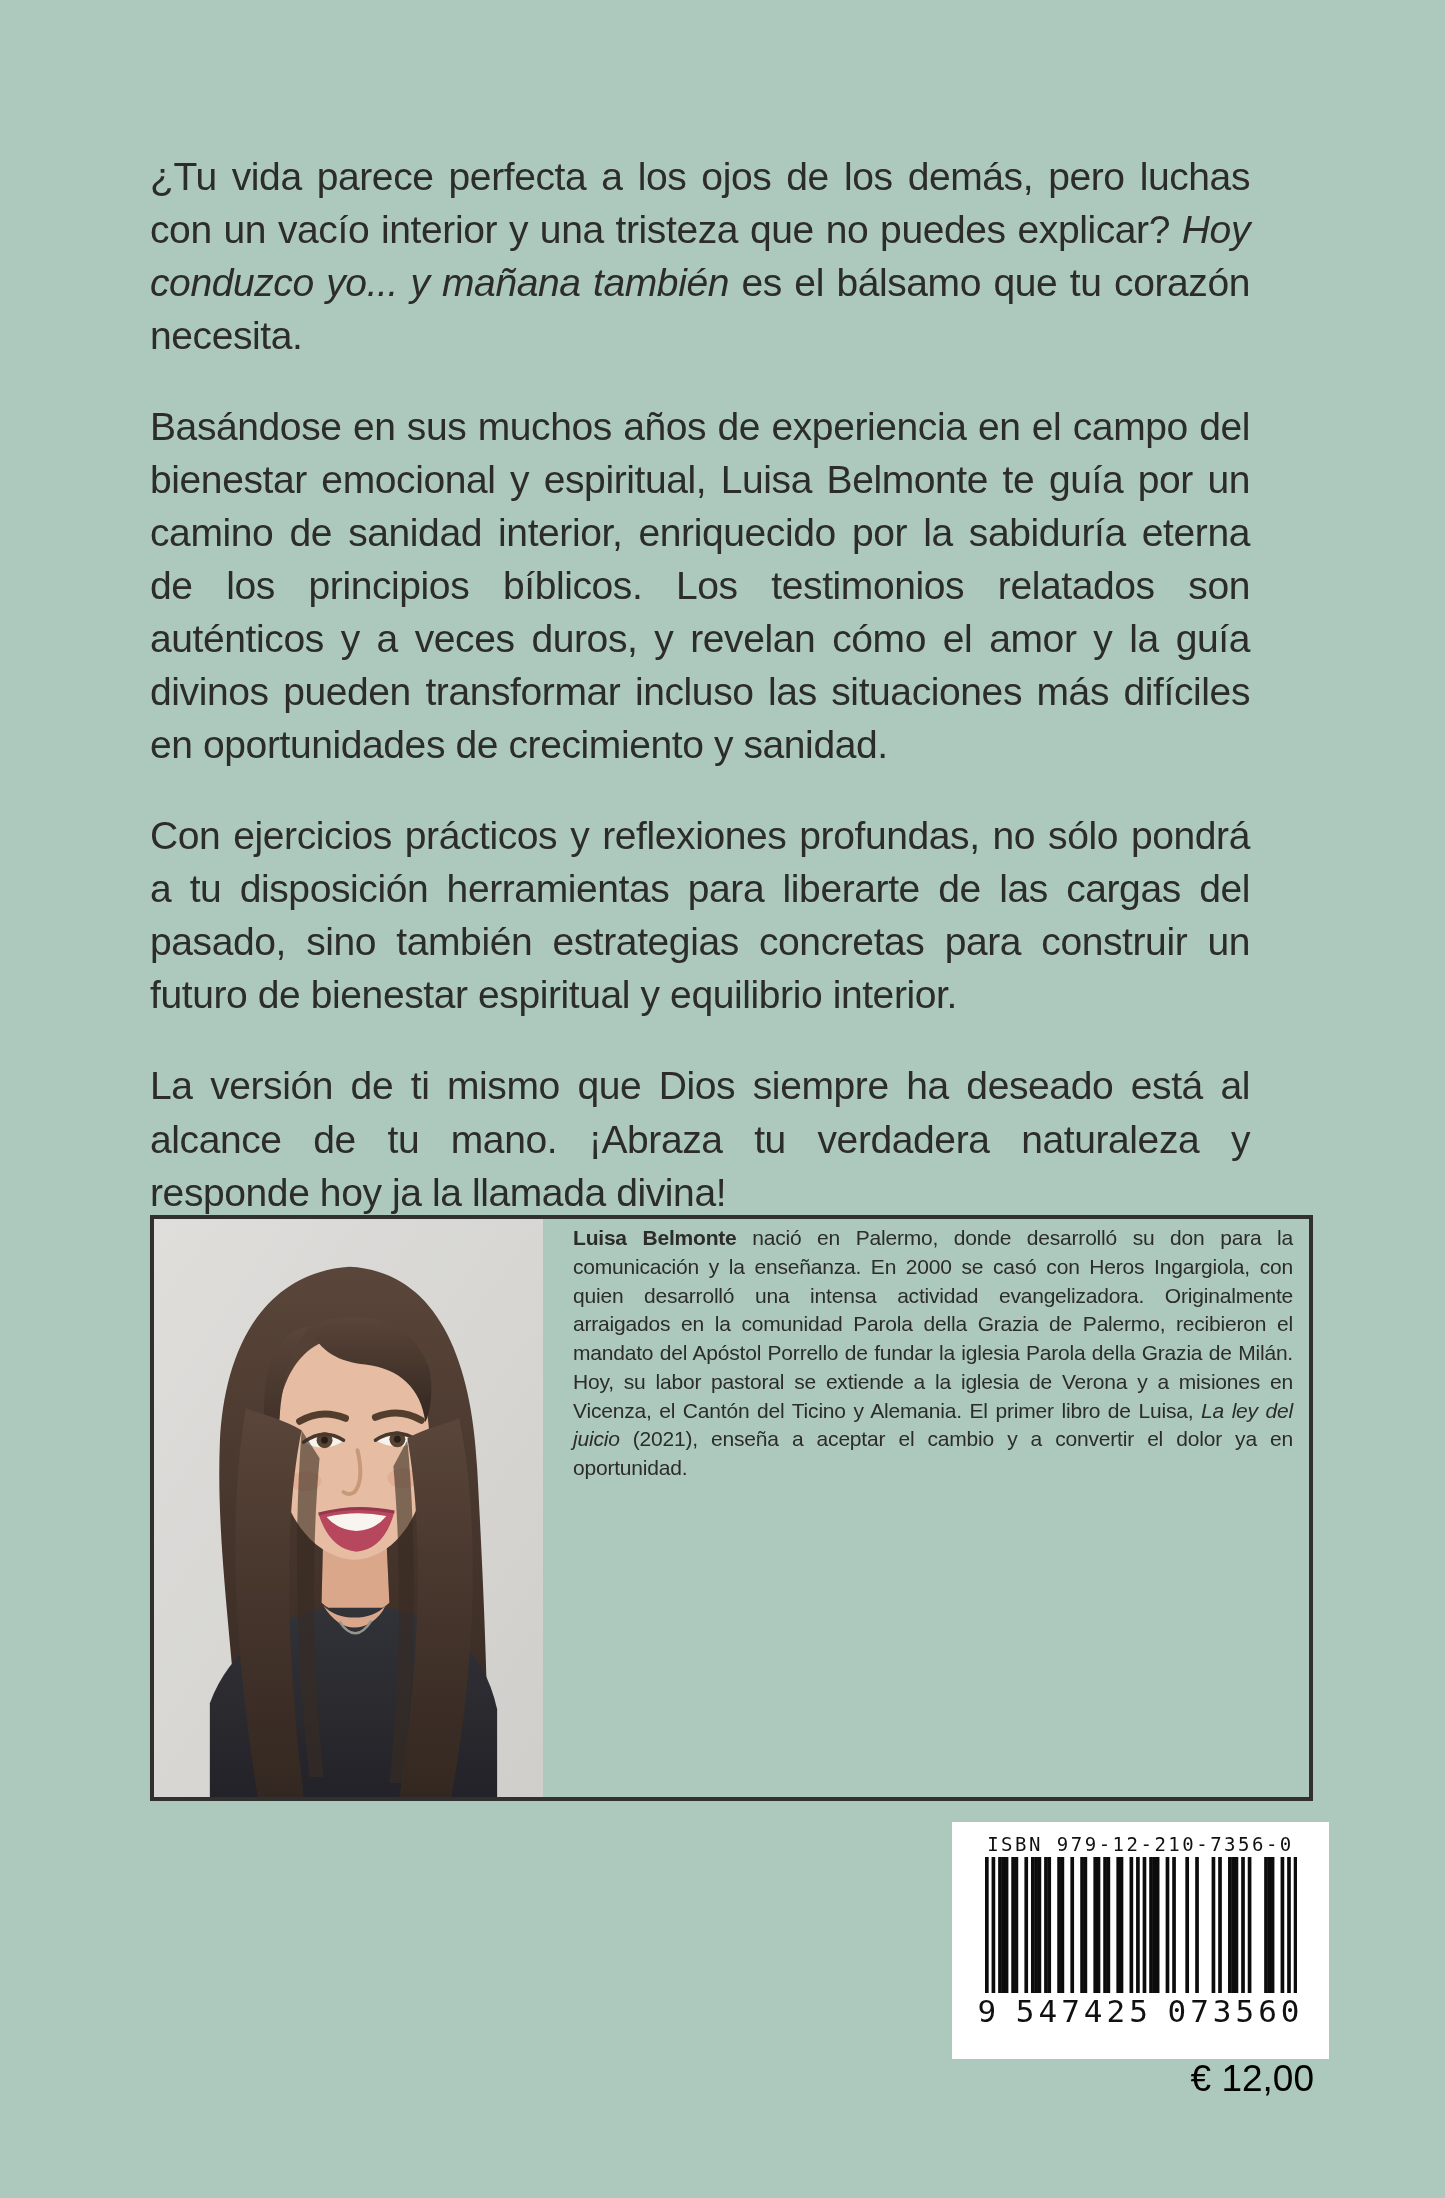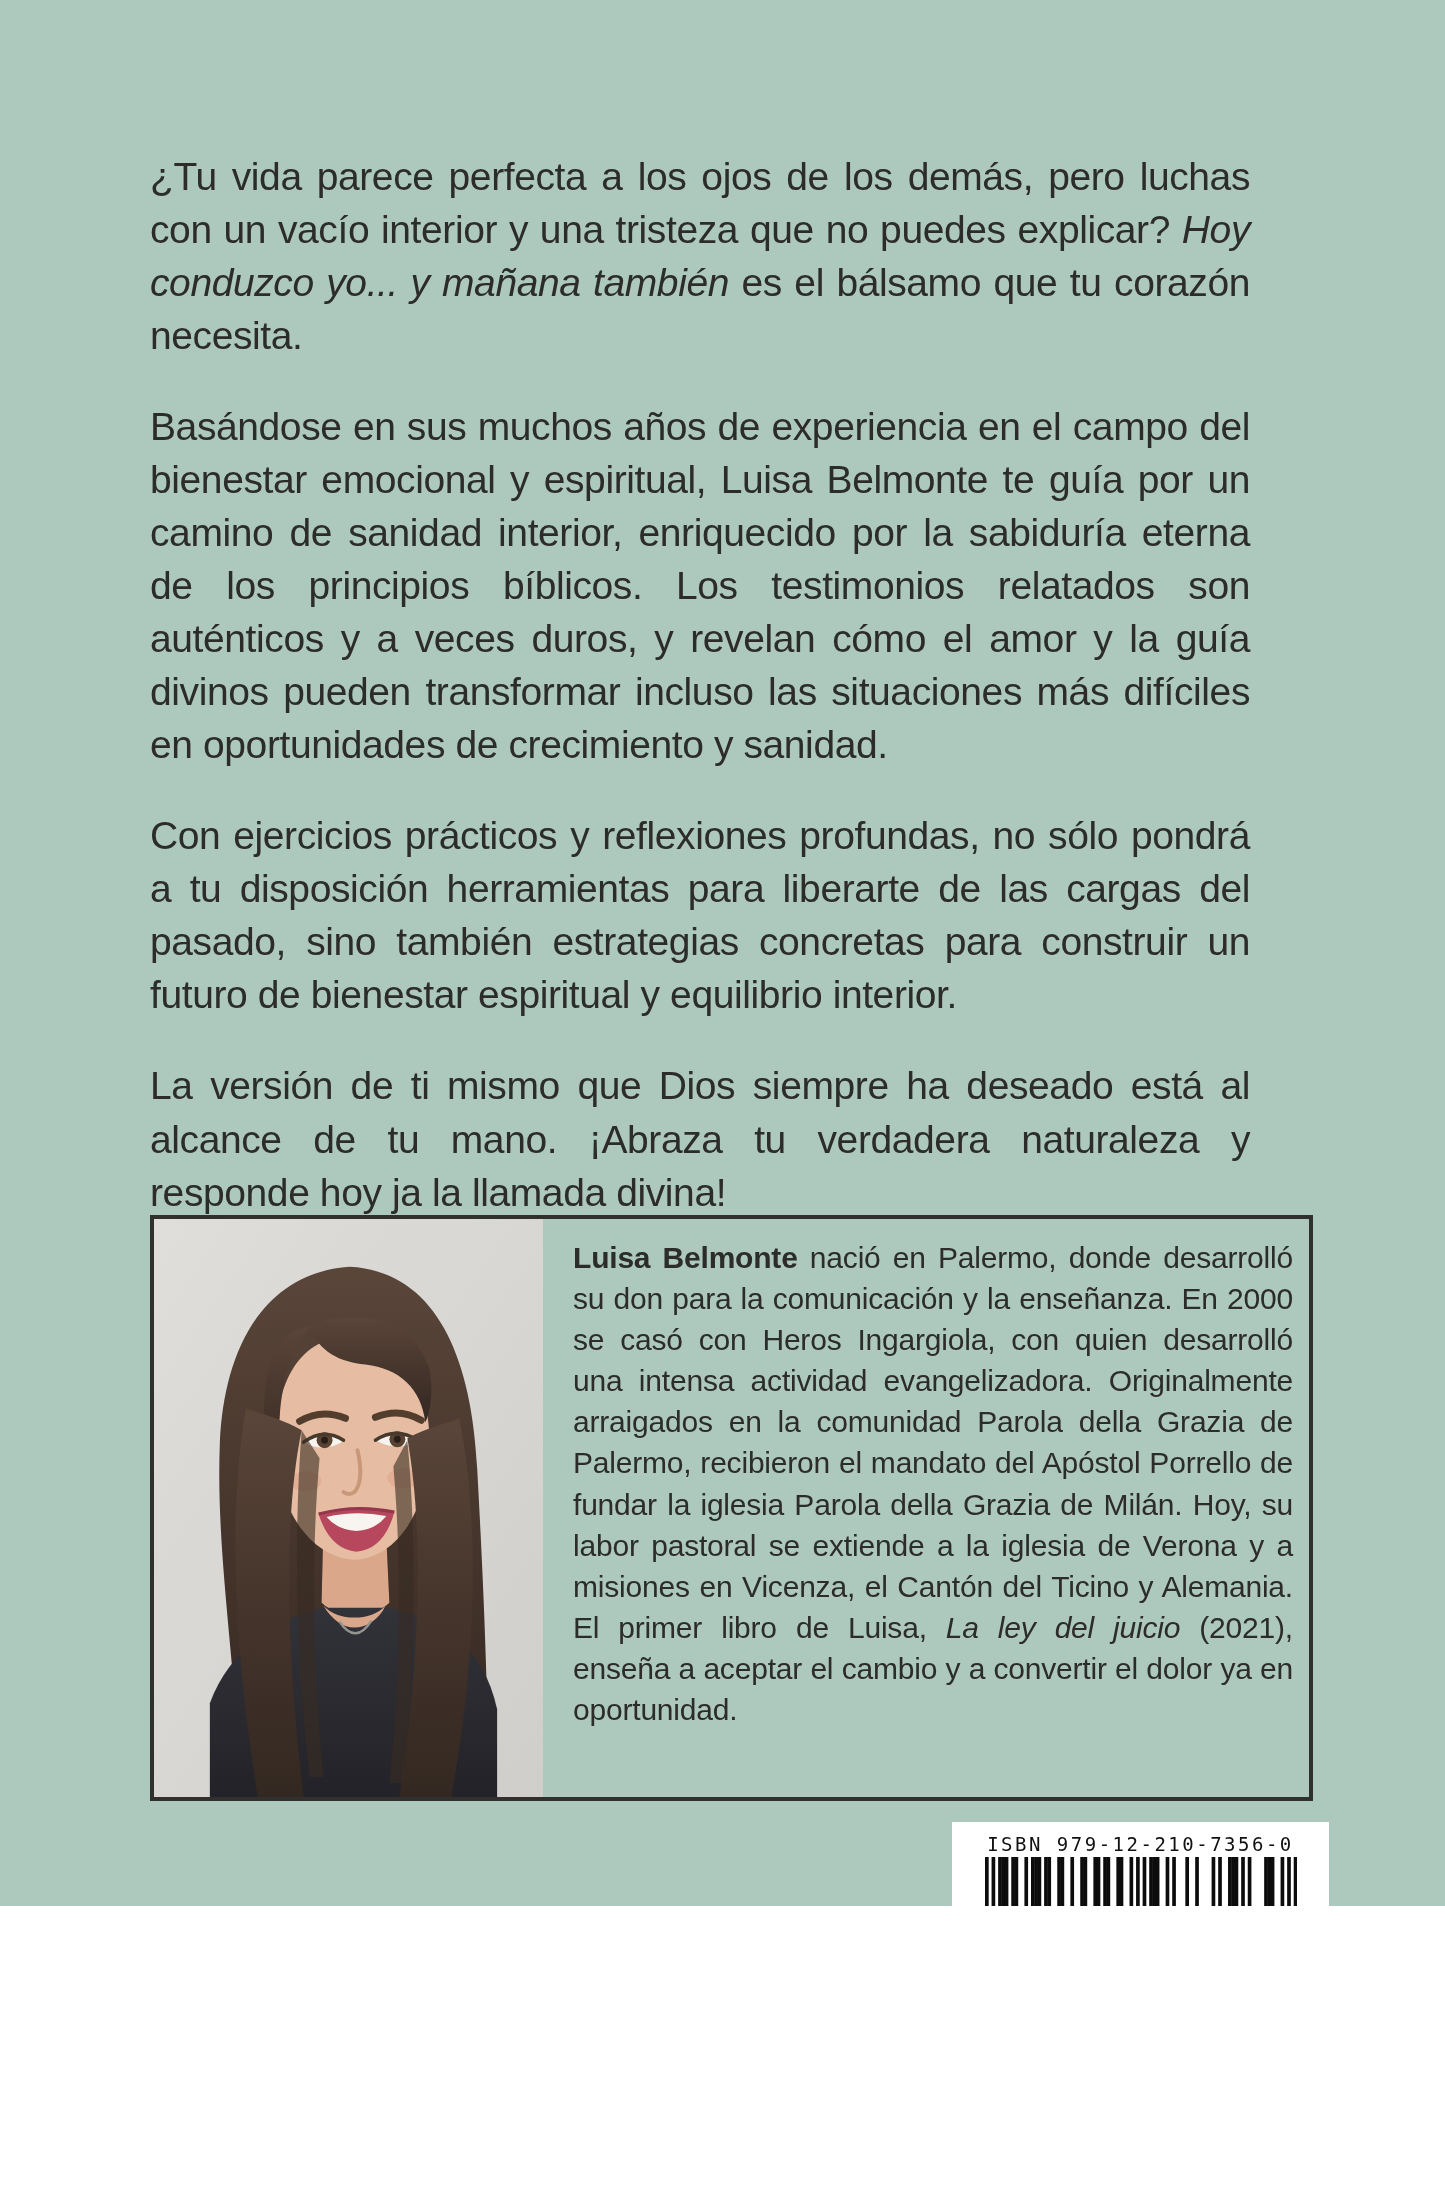--- a/index.html
+++ b/index.html
@@ -1,18 +1,18 @@
 <!DOCTYPE html>
 <html lang="es"><head>
 <meta charset="utf-8">
 <style>
   html,body{margin:0;padding:0;}
   .cover{
     position:relative;
-    width:1445px;height:1906px;
+    width:1445px;height:2198px;
     background:#adc8bd;
     font-family:"Liberation Sans",sans-serif;
     color:#2c2c2a;
     overflow:hidden;
   }
   
   .synopsis{
     position:absolute;left:150px;top:150px;width:1100px;
     font-size:39px;line-height:1.36;text-align:justify;
     letter-spacing:-0.4px;
@@ -28,22 +28,22 @@
     box-sizing:border-box;
     display:flex;align-items:stretch;
   }
   .bio-photo{
     width:389px;flex:0 0 389px;height:100%;
     overflow:hidden;background:#d8d7d4;
   }
   .bio-photo svg{display:block;width:100%;height:100%;}
   .bio-text{
     flex:1 1 auto;
-    padding:18px 16px 14px 30px;
-    font-size:30px;line-height:1.37;text-align:justify;
+    padding:5px 16px 14px 30px;
+    font-size:21px;line-height:1.37;text-align:justify;
     letter-spacing:-0.2px;
   }
   
   .barcode-box{
     position:absolute;left:952px;top:1822px;
     width:377px;height:237px;background:#ffffff;
     box-sizing:border-box;
     display:flex;flex-direction:column;align-items:center;
   }
   .isbn-label{

